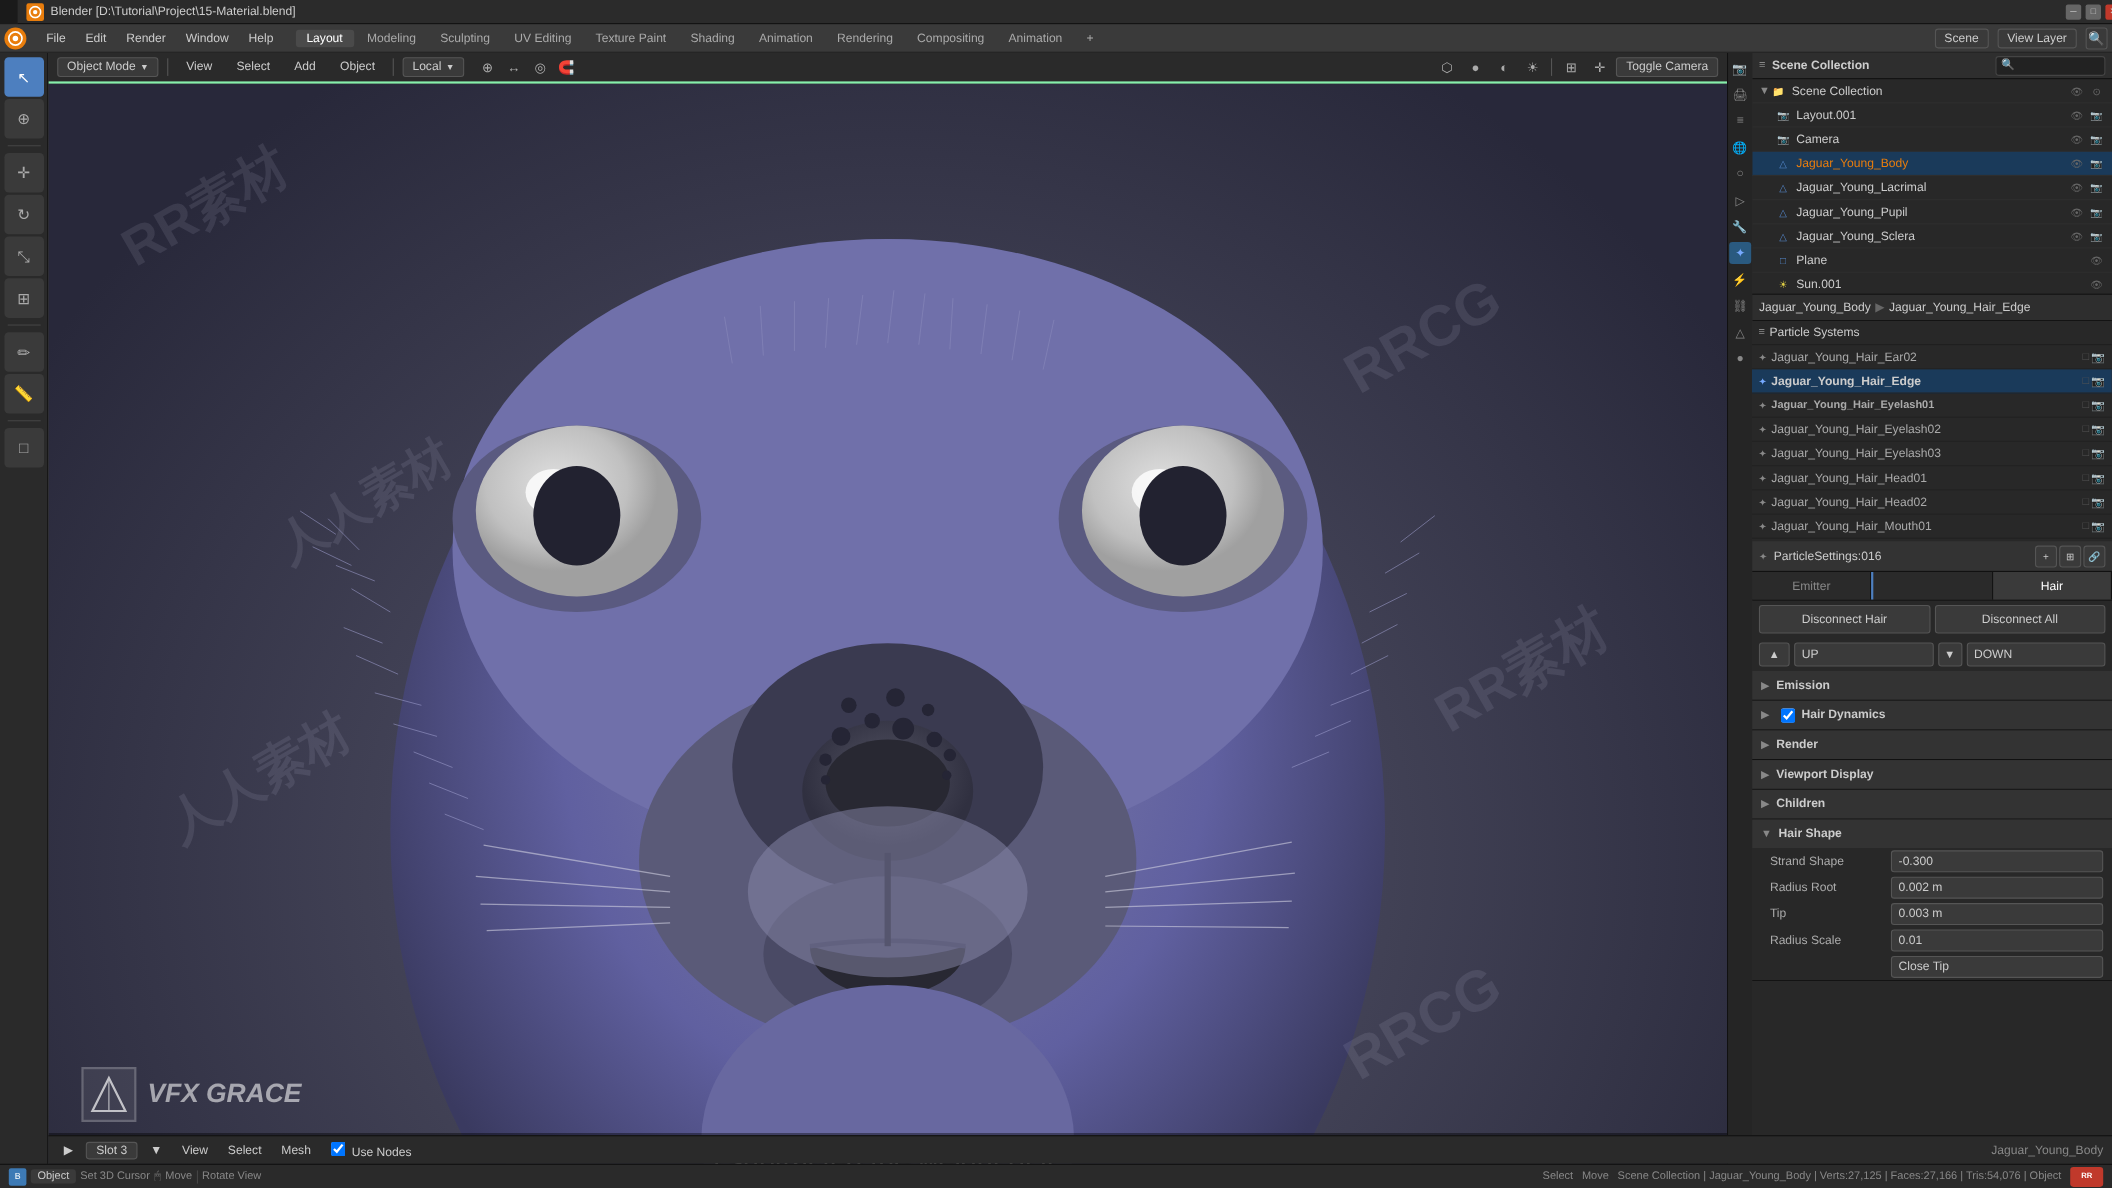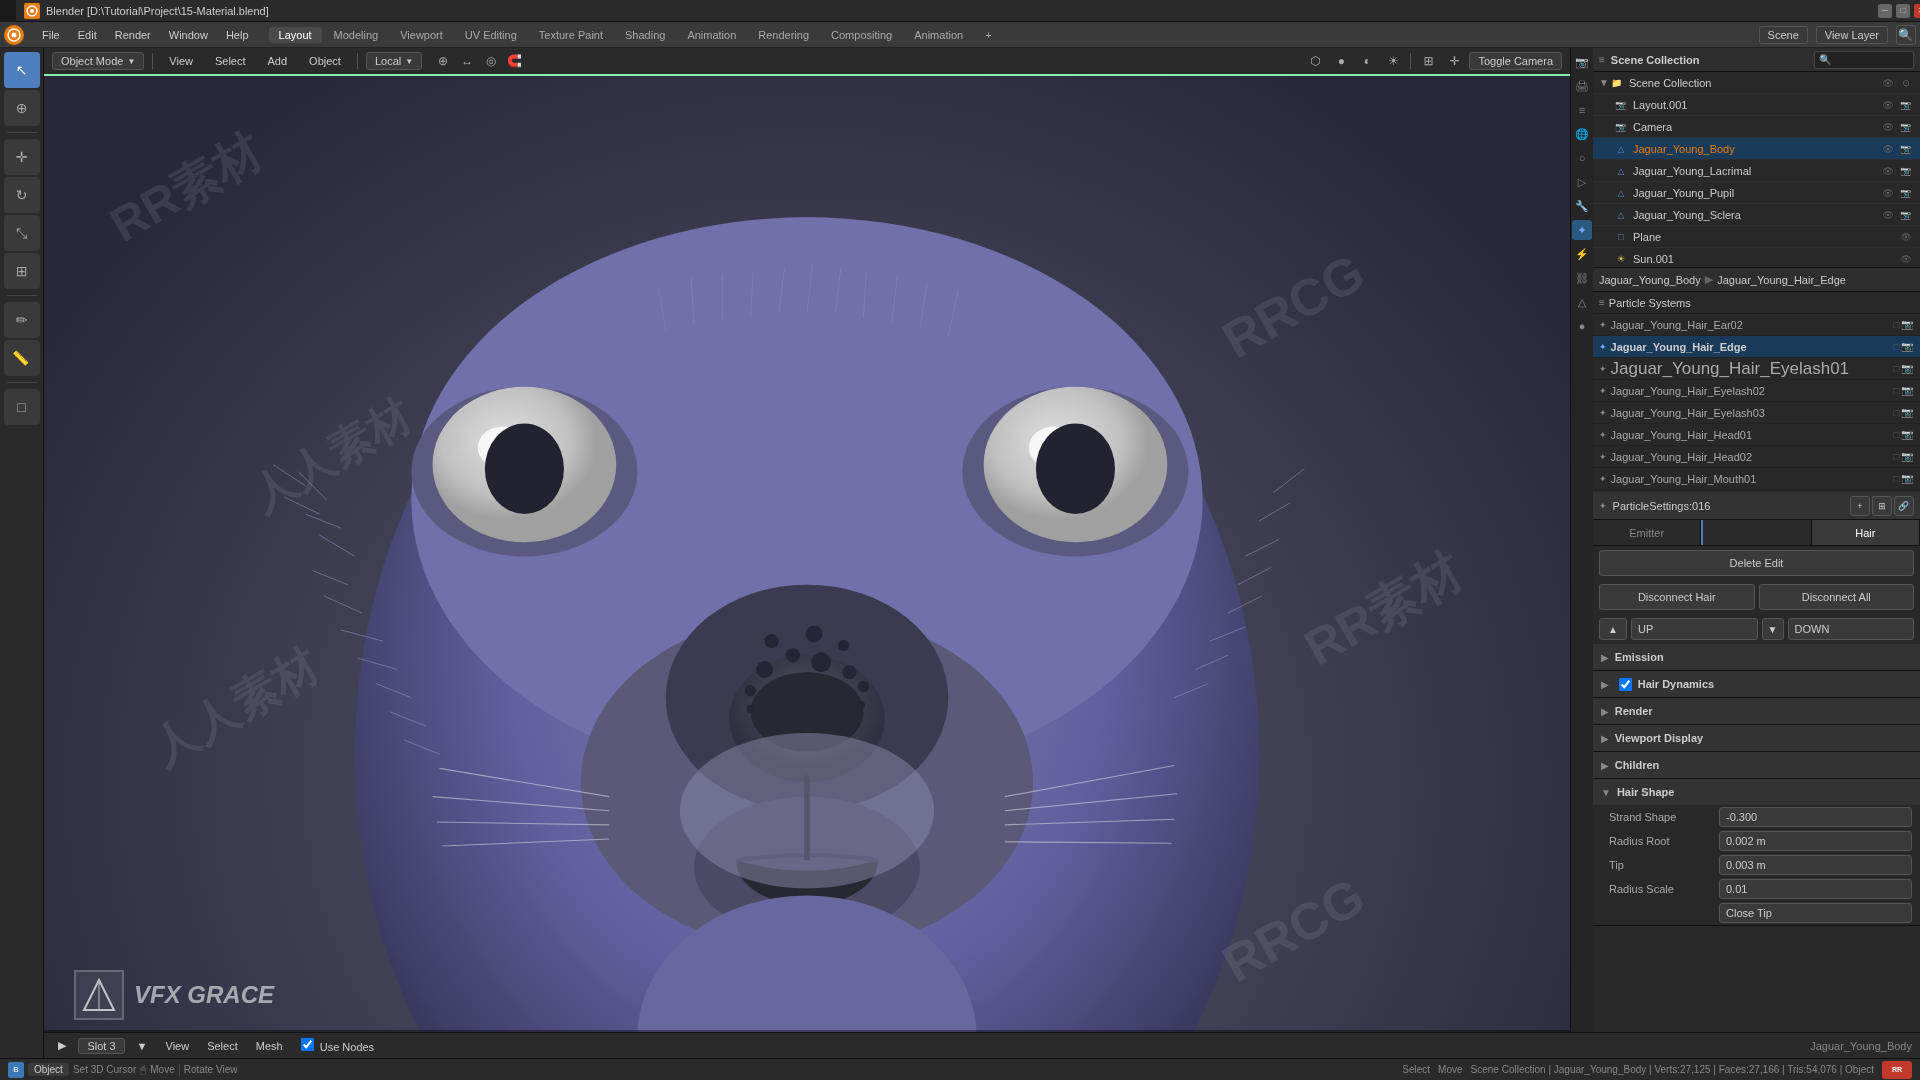--- a/index.html
+++ b/index.html
@@ -680,21 +680,21 @@
     </svg>
   </div>
   <div class="menu-item">File</div>
   <div class="menu-item">Edit</div>
   <div class="menu-item">Render</div>
   <div class="menu-item">Window</div>
   <div class="menu-item">Help</div>
   <div class="workspace-tabs">
     <div class="workspace-tab active">Layout</div>
     <div class="workspace-tab">Modeling</div>
-    <div class="workspace-tab">Viewport</div>
+    <div class="workspace-tab">Sculpting</div>
     <div class="workspace-tab">UV Editing</div>
     <div class="workspace-tab">Texture Paint</div>
     <div class="workspace-tab">Shading</div>
     <div class="workspace-tab">Animation</div>
     <div class="workspace-tab">Rendering</div>
     <div class="workspace-tab">Compositing</div>
     <div class="workspace-tab">Animation</div>
     <div class="workspace-tab">+</div>
   </div>
   <div class="menu-right">
@@ -1039,21 +1039,21 @@
           <div style="display:flex;align-items:center;height:22px;padding:0 6px;border-bottom:1px solid #222;background:#1a3a5a;cursor:pointer;">
             <span style="font-size:9px;color:#7af;margin-right:4px;">✦</span>
             <span style="font-size:11px;color:#ccc;font-weight:bold;">Jaguar_Young_Hair_Edge</span>
             <div style="margin-left:auto;display:flex;gap:2px;">
               <span style="font-size:10px;color:#555;cursor:pointer;">□</span>
               <span style="font-size:10px;color:#555;cursor:pointer;">📷</span>
             </div>
           </div>
           <div style="display:flex;align-items:center;height:22px;padding:0 6px;border-bottom:1px solid #222;cursor:pointer;">
             <span style="font-size:9px;color:#888;margin-right:4px;">✦</span>
-            <span style="font-size:17px;color:#aaa;">Jaguar_Young_Hair_Eyelash01</span>
+            <span style="font-size:10px;color:#aaa;font-weight:bold;">Jaguar_Young_Hair_Eyelash01</span>
             <div style="margin-left:auto;display:flex;gap:2px;">
               <span style="font-size:10px;color:#555;">□</span>
               <span style="font-size:10px;color:#555;">📷</span>
             </div>
           </div>
           <div style="display:flex;align-items:center;height:22px;padding:0 6px;border-bottom:1px solid #222;cursor:pointer;">
             <span style="font-size:9px;color:#888;margin-right:4px;">✦</span>
             <span style="font-size:11px;color:#aaa;">Jaguar_Young_Hair_Eyelash02</span>
             <div style="margin-left:auto;display:flex;gap:2px;">
               <span style="font-size:10px;color:#555;">□</span>
@@ -1109,23 +1109,20 @@
             <div style="width:20px;height:20px;background:#3a3a3a;border:1px solid #555;border-radius:3px;display:flex;align-items:center;justify-content:center;cursor:pointer;font-size:9px;">🔗</div>
           </div>
         </div>
 
         <div class="ps-tabs">
           <div class="ps-tab">Emitter</div>
           <div class="ps-tab" style="border-left:2px solid #4d7fbf;"></div>
           <div class="ps-tab active">Hair</div>
         </div>
 
-        <div class="prop-btn-row">
-          <div class="prop-btn">Delete Edit</div>
-        </div>
 
         <div class="prop-btn-row">
           <div class="prop-btn">Disconnect Hair</div>
           <div class="prop-btn">Disconnect All</div>
         </div>
 
         <div class="prop-row-dir">
           <div class="prop-arrow-btn">▲</div>
           <div class="prop-dir-select">
             <span>UP</span>

